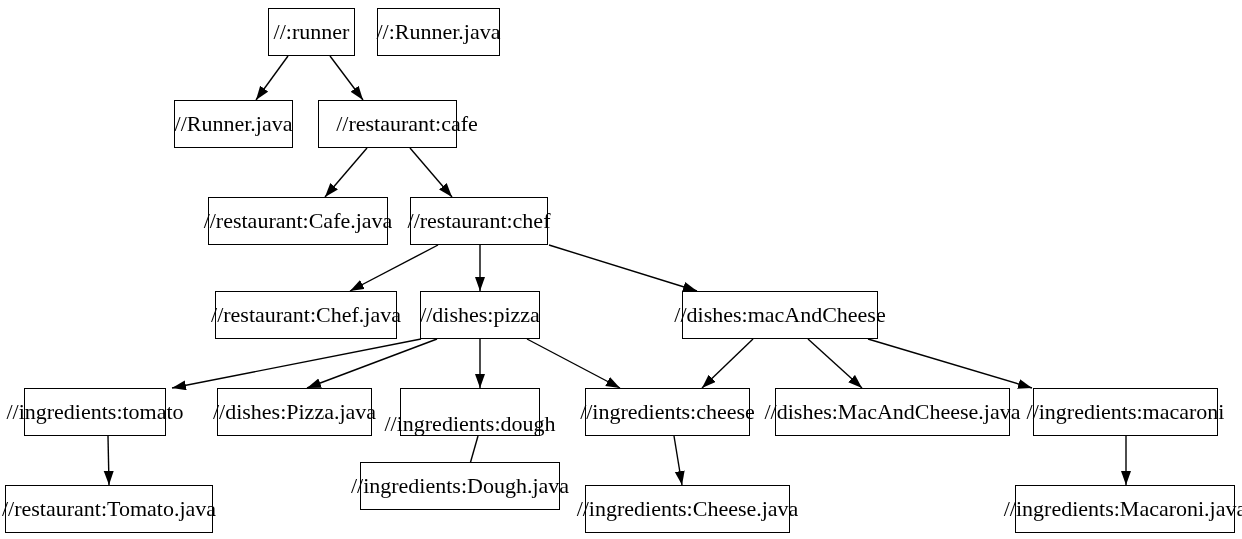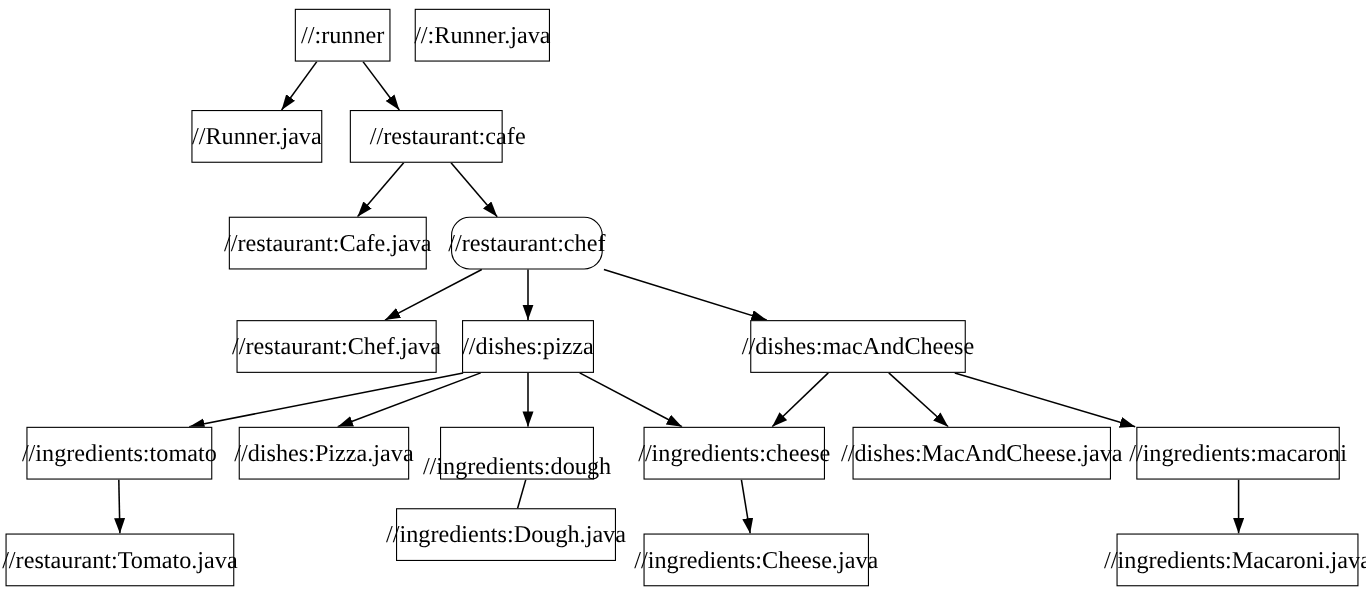--- a/index.html
+++ b/index.html
@@ -77,33 +77,33 @@
       </div>
       <div class="node" style="left: 174px; top: 100px; width: 119px; height: 48px;">
         <span>//Runner.java</span>
       </div>
       <div class="node" style="left: 318px; top: 100px; width: 139px; height: 48px; padding-left: 39px;">
         <span>//restaurant:cafe</span>
       </div>
       <div class="node" style="left: 208px; top: 197px; width: 180px; height: 48px;">
         <span>//restaurant:Cafe.java</span>
       </div>
-      <div class="node" style="left: 410px; top: 197px; width: 138px; height: 48px; border-radius: 17px;">
+      <div class="node" style="left: 410px; top: 197px; width: 138px; height: 48px;">
         <span>//restaurant:chef</span>
       </div>
       <div class="node" style="left: 215px; top: 291px; width: 182px; height: 48px;">
         <span>//restaurant:Chef.java</span>
       </div>
       <div class="node" style="left: 420px; top: 291px; width: 120px; height: 48px;">
         <span>//dishes:pizza</span>
       </div>
       <div class="node" style="left: 682px; top: 291px; width: 196px; height: 48px;">
         <span>//dishes:macAndCheese</span>
       </div>
-      <div class="node" style="left: 24px; top: 388px; width: 169px; height: 48px;">
+      <div class="node" style="left: 24px; top: 388px; width: 142px; height: 48px;">
         <span>//ingredients:tomato</span>
       </div>
       <div class="node" style="left: 217px; top: 388px; width: 155px; height: 48px;">
         <span>//dishes:Pizza.java</span>
       </div>
       <div class="node" style="left: 400px; top: 388px; width: 140px; height: 48px; align-items: flex-end;">
         <span>//ingredients:dough</span>
       </div>
       <div class="node" style="left: 585px; top: 388px; width: 165px; height: 48px; font-family: Liberation Serif, serif;">
         <span>//ingredients:cheese</span>

